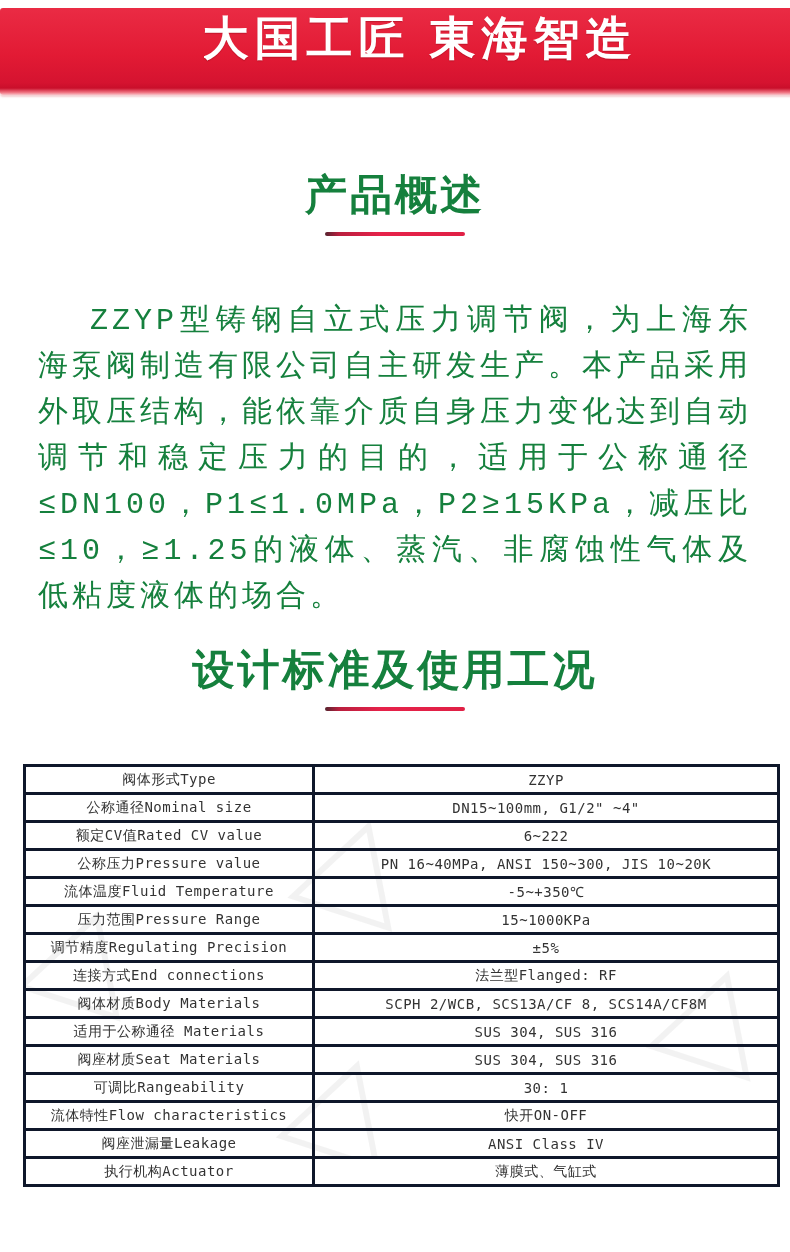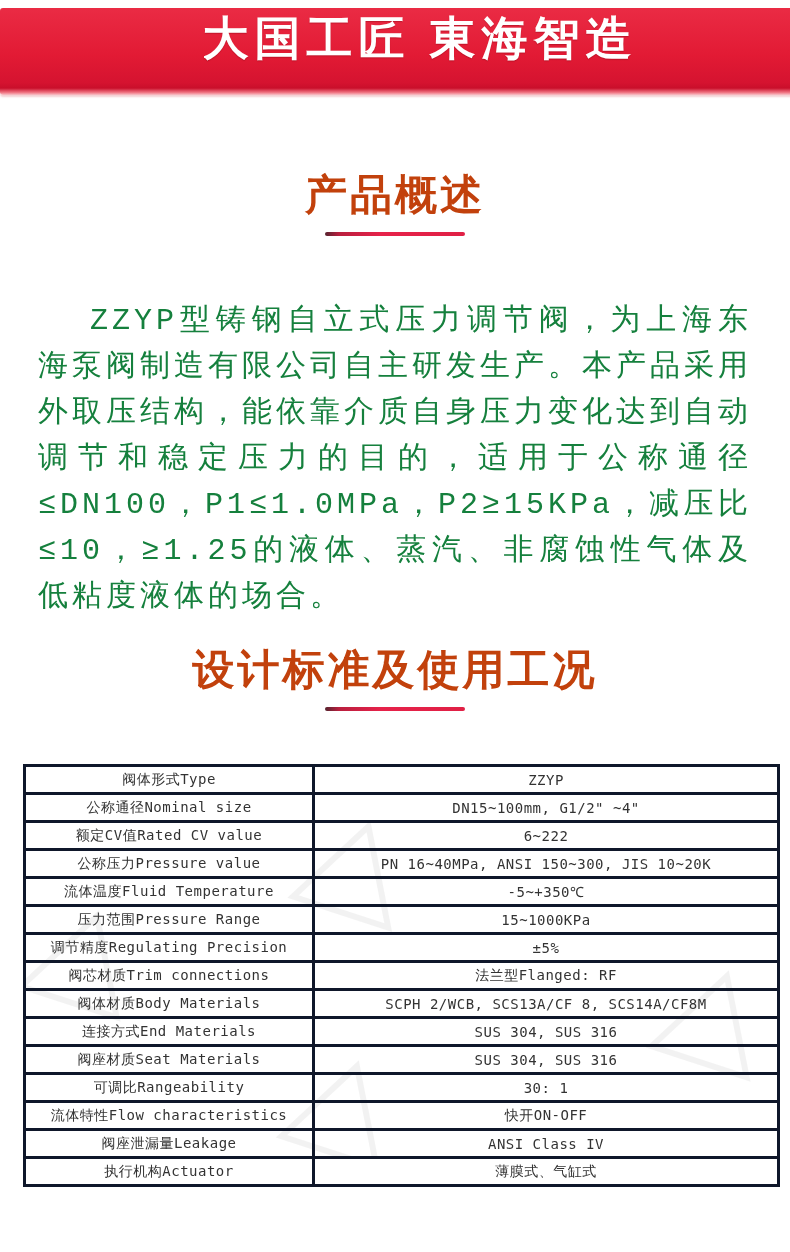--- a/index.html
+++ b/index.html
@@ -19,21 +19,21 @@
     padding-left:27px;
   }
   .banner-title{
     color:#ffffff;font-size:46px;font-weight:700;letter-spacing:6px;
     text-shadow:0 1px 1px rgba(120,0,15,.35);
     white-space:nowrap;
   }
   
   .sec-head{width:100%;text-align:center;}
   .sec-head .title{
-    font-size:42px;font-weight:700;color:#c2410c;letter-spacing:3px;
+    font-size:42px;font-weight:700;color:#15803d;letter-spacing:3px;
     line-height:44px;display:inline-block;
   }
   .underline{
     height:4px;width:140px;margin:15px auto 0 auto;border-radius:2px;
     background:linear-gradient(90deg,#55242f 0%,#b91f3e 10%,#e6224a 40%,#e02045 100%);
   }
   .sec-overview{margin-top:173px;}        
   .sec-specs{margin-top:28px;}
   
   .intro{
@@ -120,31 +120,31 @@
           <td class="c-label">压力范围Pressure Range</td>
           <td class="c-value">15~1000KPa</td>
         </tr>
 
         <tr>
           <td class="c-label">调节精度Regulating Precision</td>
           <td class="c-value">±5%</td>
         </tr>
 
         <tr>
-          <td class="c-label">阀芯材质Trim connections</td>
+          <td class="c-label">连接方式End connections</td>
           <td class="c-value">法兰型Flanged: RF</td>
         </tr>
 
         <tr>
           <td class="c-label">阀体材质Body Materials</td>
           <td class="c-value">SCPH 2/WCB, SCS13A/CF 8, SCS14A/CF8M</td>
         </tr>
 
         <tr>
-          <td class="c-label">连接方式End Materials</td>
+          <td class="c-label">适用于公称通径 Materials</td>
           <td class="c-value">SUS 304, SUS 316</td>
         </tr>
 
         <tr>
           <td class="c-label">阀座材质Seat Materials</td>
           <td class="c-value">SUS 304, SUS 316</td>
         </tr>
 
         <tr>
           <td class="c-label">可调比Rangeability</td>

